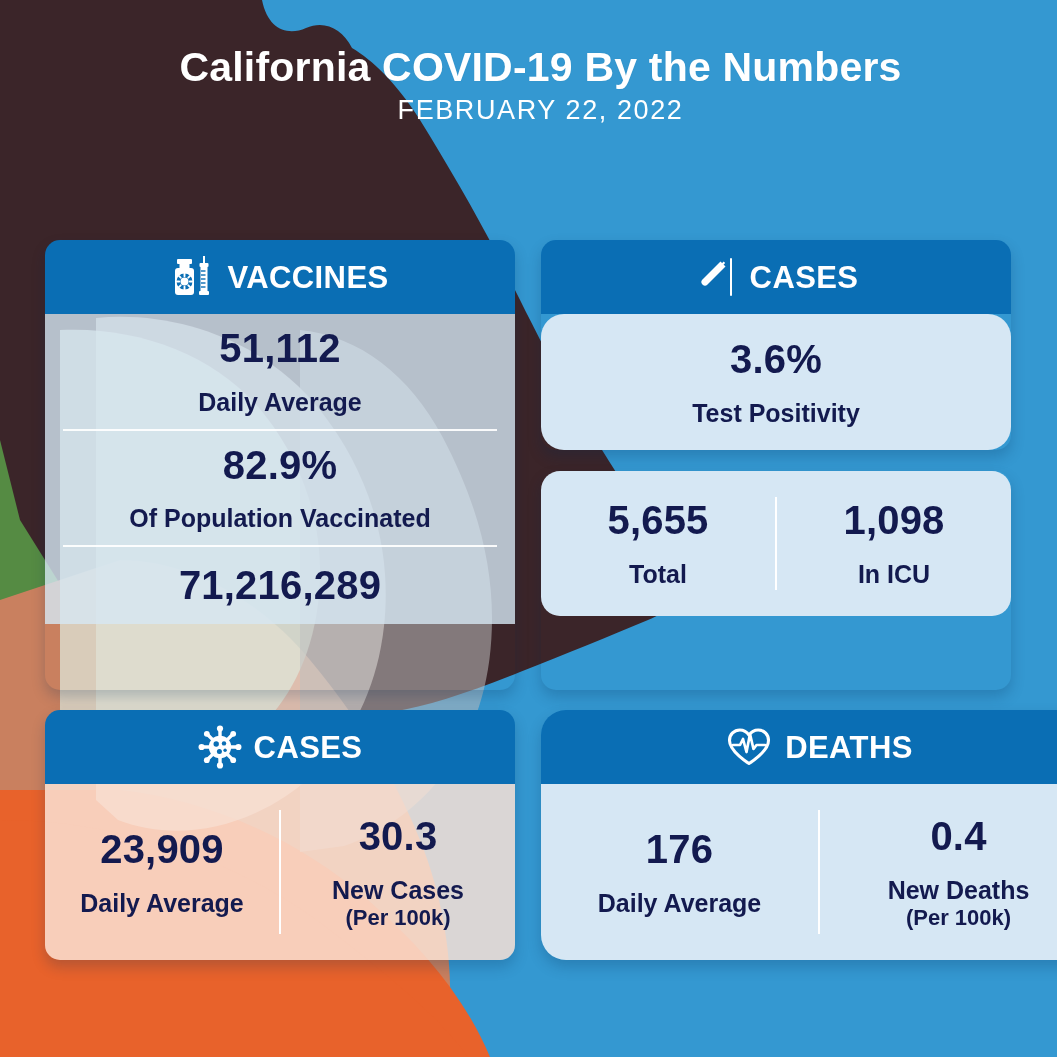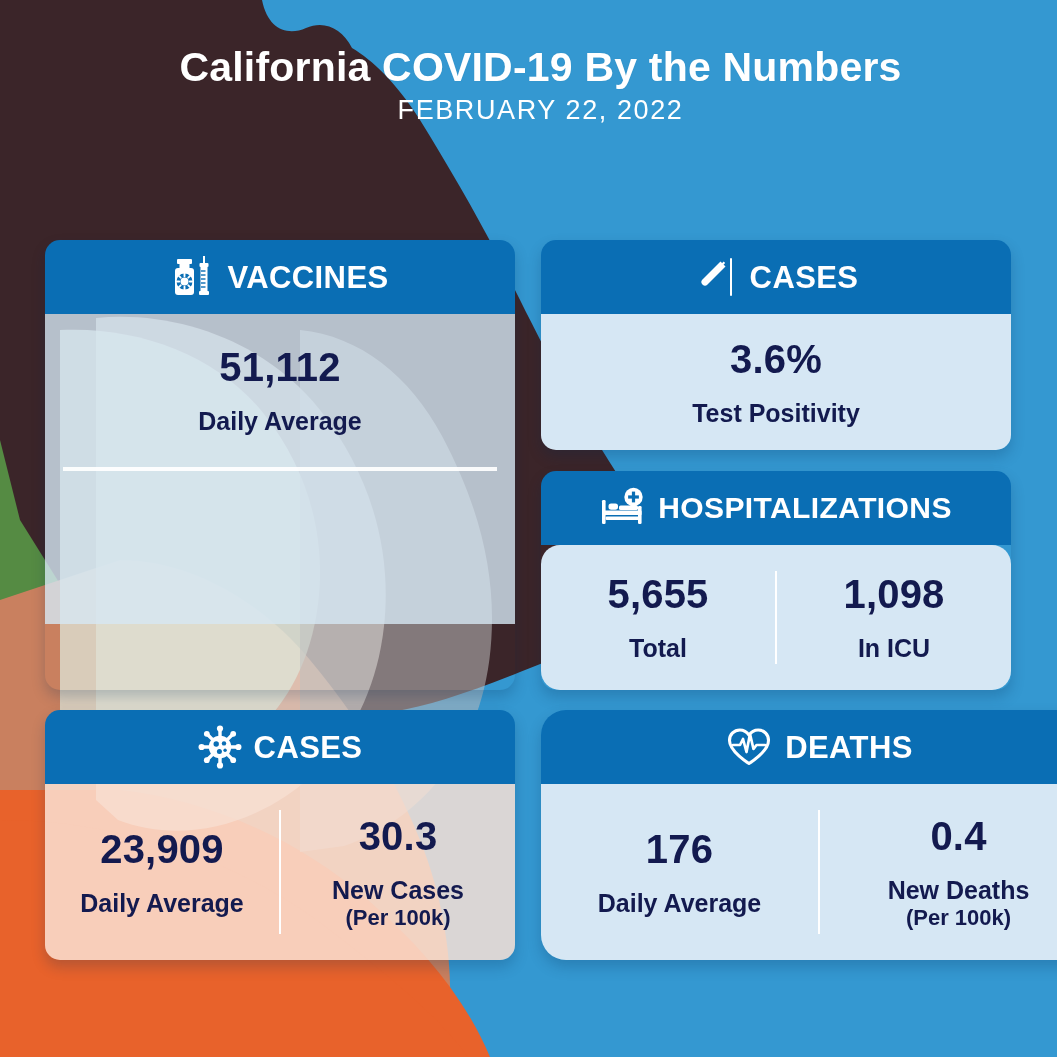--- a/index.html
+++ b/index.html
@@ -58,21 +58,21 @@
   }
   .vdiv{width:2px;background:#ffffff;margin:26px 0;flex:0 0 auto;}
   .hdiv{height:2px;background:rgba(255,255,255,.92);margin:0 18px;flex:0 0 auto;}
 
   
   #card-vaccines{left:45px;top:240px;width:470px;height:450px;}
   #card-vaccines .card-body{flex-direction:column;height:310px;}
   #card-vaccines .stat{flex:1 1 0;}
 
   #card-tests{left:541px;top:240px;width:470px;height:210px;}
-  #card-tests .card-body{height:136px;}
+  #card-tests .card-body{height:136px;border-radius:23px;}
 
   #card-hosp{left:541px;top:471px;width:470px;height:219px;}
   #card-hosp .card-head .ttl{font-size:30px;}
   #card-hosp .card-body{height:145px;border-radius:19px;}
 
   #card-cases{left:45px;top:710px;width:470px;height:250px;}
   #card-cases .card-body{height:176px;background:rgba(250,226,213,.84);}
 
   #card-deaths{left:541px;top:710px;width:556px;height:250px;border-radius:25px;}
   #card-deaths .card-body{height:176px;}
@@ -156,22 +156,27 @@
           </svg>
         </span>
         <span class="ttl">VACCINES</span>
       </div>
       <div class="card-body">
         <div class="stat">
           <div class="num">51,112</div>
           <div class="lbl">Daily Average</div>
         </div>
         <div class="hdiv"></div>
+        <div class="stat">
+          <div class="num">82.9%</div>
+          <div class="lbl">Of Population Vaccinated</div>
+        </div>
         <div class="hdiv"></div>
         <div class="stat">
+          <div class="num">71,216,289</div>
         </div>
       </div>
     </div>
 
     <div class="card" id="card-tests">
       <div class="card-head">
         <span>
           <svg width="44" height="44" viewBox="0 0 44 44">
             <g fill="#fff">
               <path d="M26.5 6.5 L31.5 11.5 L13.5 29.5 A3.5 3.5 0 0 1 8.5 24.5 Z"></path>
@@ -186,38 +191,20 @@
       </div>
       <div class="card-body solid">
         <div class="stat">
           <div class="num">3.6%</div>
           <div class="lbl">Test Positivity</div>
         </div>
       </div>
     </div>
 
     <div class="card" id="card-hosp">
-      <div class="card-head">
-        <span>
-          <svg width="46" height="44" viewBox="0 0 46 44">
-            <g fill="#fff">
-              <rect x="2" y="14" width="3.6" height="24" rx="1.2"></rect>
-              <rect x="38" y="20" width="3.6" height="18" rx="1.2"></rect>
-              <rect x="2" y="24.5" width="39.6" height="4.6" rx="1.2"></rect>
-              <rect x="5.6" y="30.5" width="34" height="3.4" rx="1.2"></rect>
-              <rect x="8.5" y="17.5" width="9.5" height="6.2" rx="2.6"></rect>
-              <rect x="19" y="19.5" width="19" height="4.6" rx="1.6"></rect>
-              <circle cx="33.5" cy="11" r="9.2"></circle>
-              <rect x="31.9" y="5.6" width="3.2" height="10.8" fill="#0A6EB4"></rect>
-              <rect x="28.1" y="9.4" width="10.8" height="3.2" fill="#0A6EB4"></rect>
-            </g>
-          </svg>
-        </span>
-        <span class="ttl">HOSPITALIZATIONS</span>
-      </div>
       <div class="card-body solid">
         <div class="stat">
           <div class="num">5,655</div>
           <div class="lbl">Total</div>
         </div>
         <div class="vdiv"></div>
         <div class="stat">
           <div class="num">1,098</div>
           <div class="lbl">In ICU</div>
         </div>

